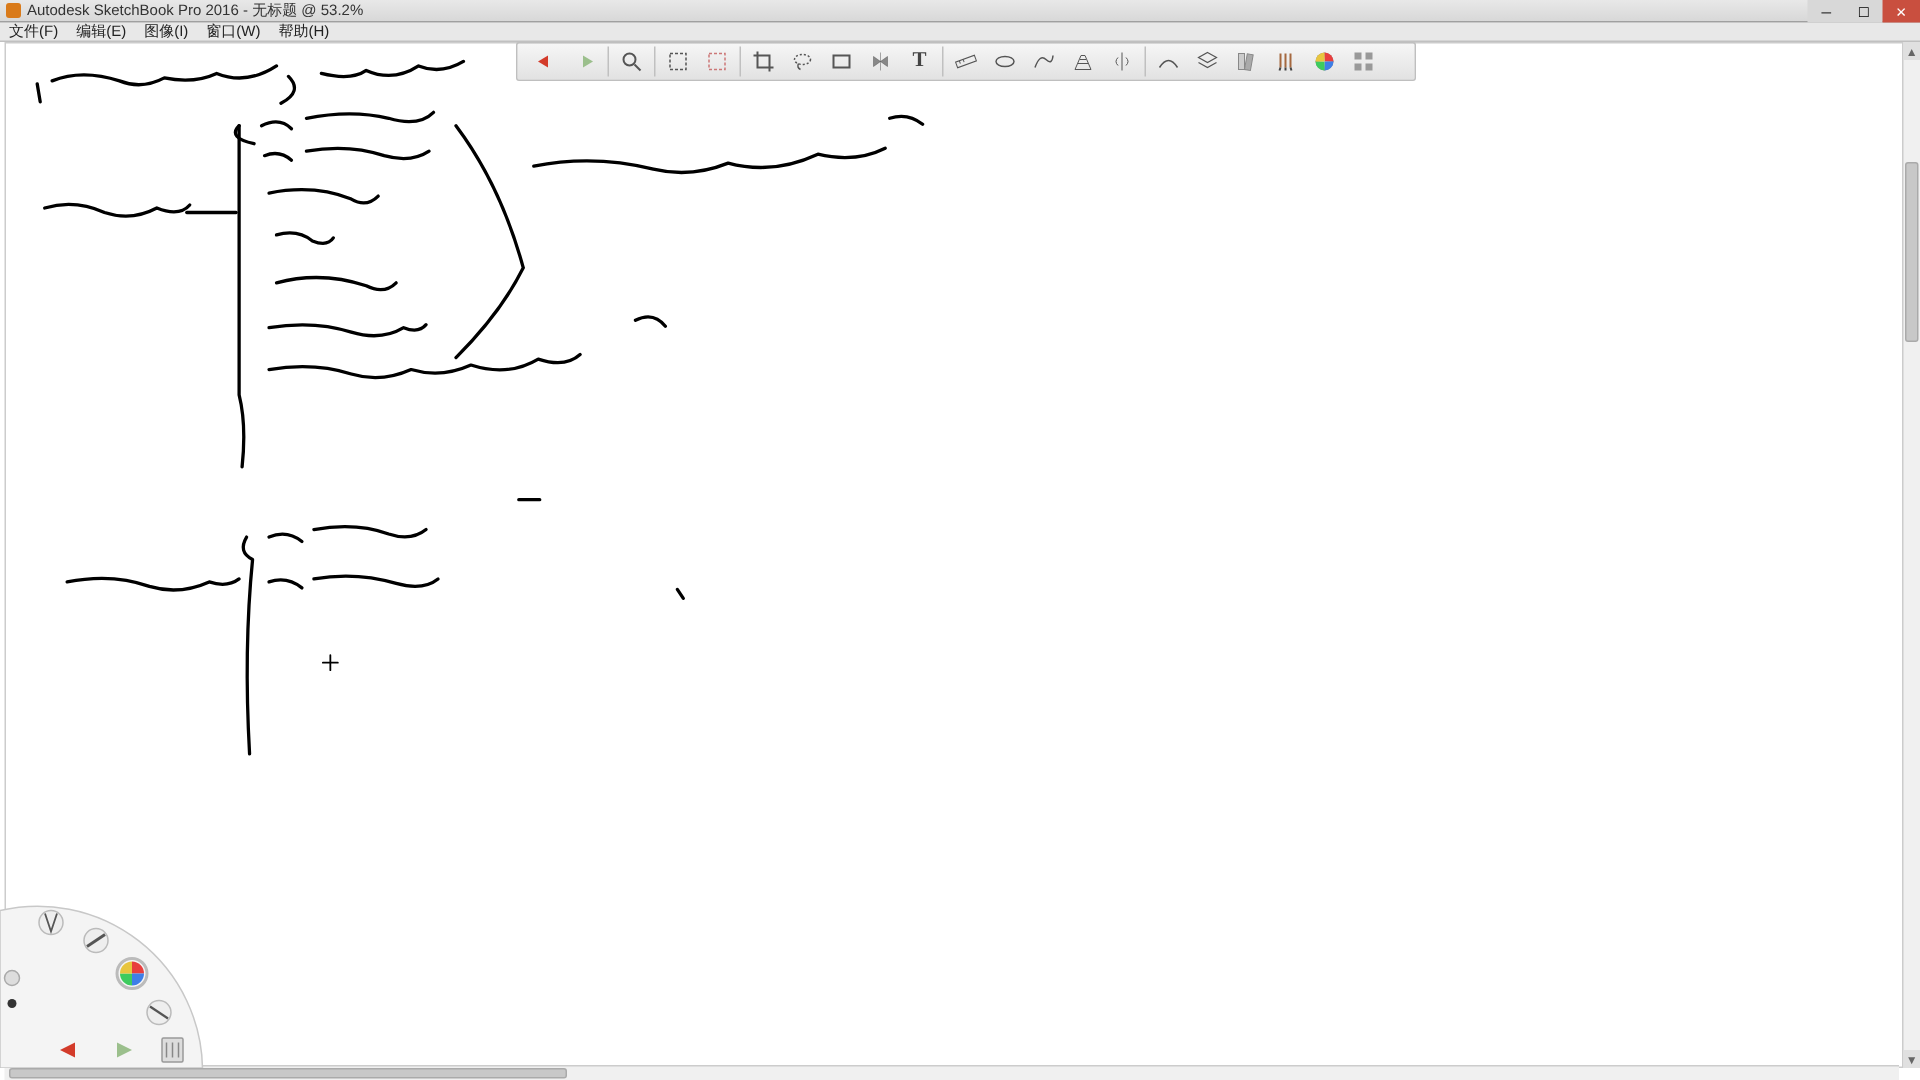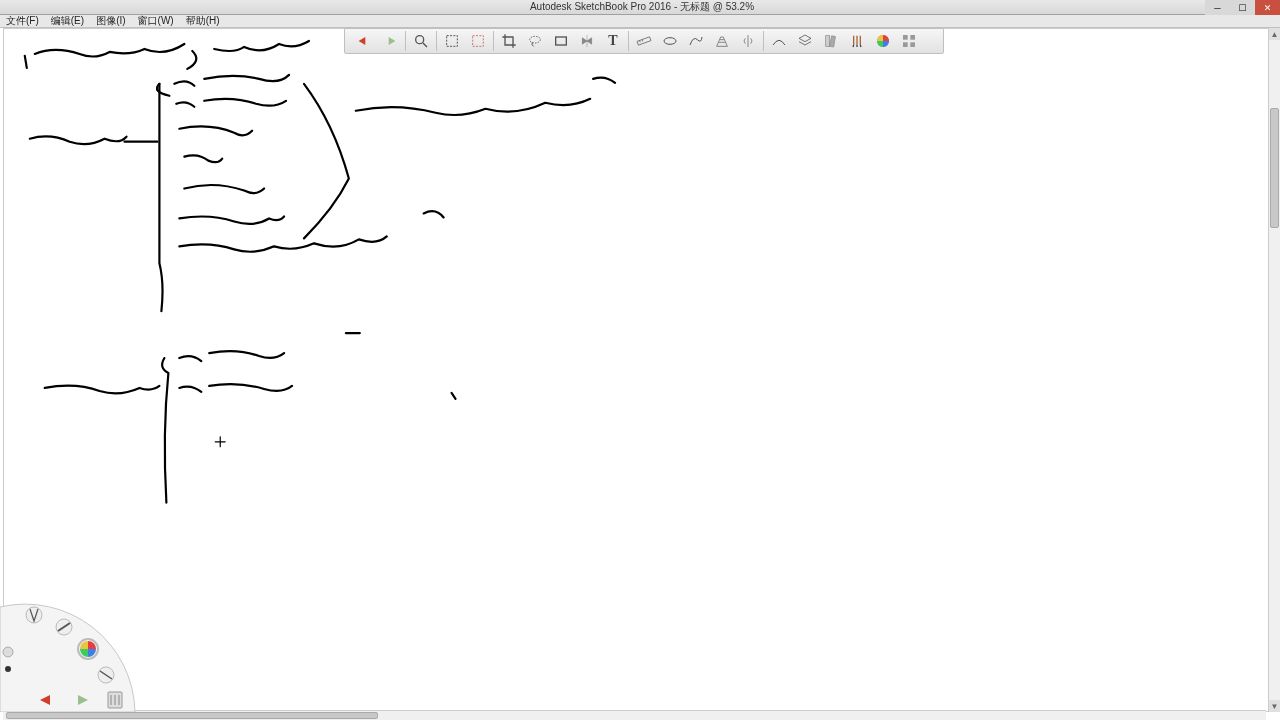--- a/index.html
+++ b/index.html
@@ -1,19 +1,19 @@
 <!DOCTYPE html>
 <html><head>
 <meta charset="utf-8">
 <style>
   * { margin: 0; padding: 0; box-sizing: border-box; }
   body { font-family: "Microsoft YaHei", "SimSun", sans-serif; background: #fff; overflow: hidden; width: 1280px; height: 720px; position: relative; }
 
   
-  .titlebar { height: 15px; background: linear-gradient(#e8e8e8,#d8d8d8); border-bottom: 1px solid #a0a0a0; display: flex; align-items: center; padding-left: 4px; position: relative; flex-direction: column; }
+  .titlebar { height: 15px; background: linear-gradient(#e8e8e8,#d8d8d8); border-bottom: 1px solid #a0a0a0; display: flex; align-items: center; padding-left: 4px; position: relative; }
   .app-icon { width: 10px; height: 10px; background: #d97a1a; border-radius: 2px; margin-right: 4px; }
   .title-text { font-size: 10px; color: #333; }
   .winbtns { position: absolute; right: 0; top: 0; display: flex; height: 15px; }
   .winbtn { width: 25px; height: 15px; display: flex; align-items: center; justify-content: center; font-size: 9px; }
   .winbtn.min { background: #d8d8d8; }
   .winbtn.max { background: #d8d8d8; }
   .winbtn.close { background: #c94f3f; color: #fff; }
 
   
   .menubar { height: 13px; background: #e8e8e8; display: flex; align-items: center; padding-left: 6px; gap: 12px; font-size: 10px; color: #222; border-bottom: 1px solid #c0c0c0; }

